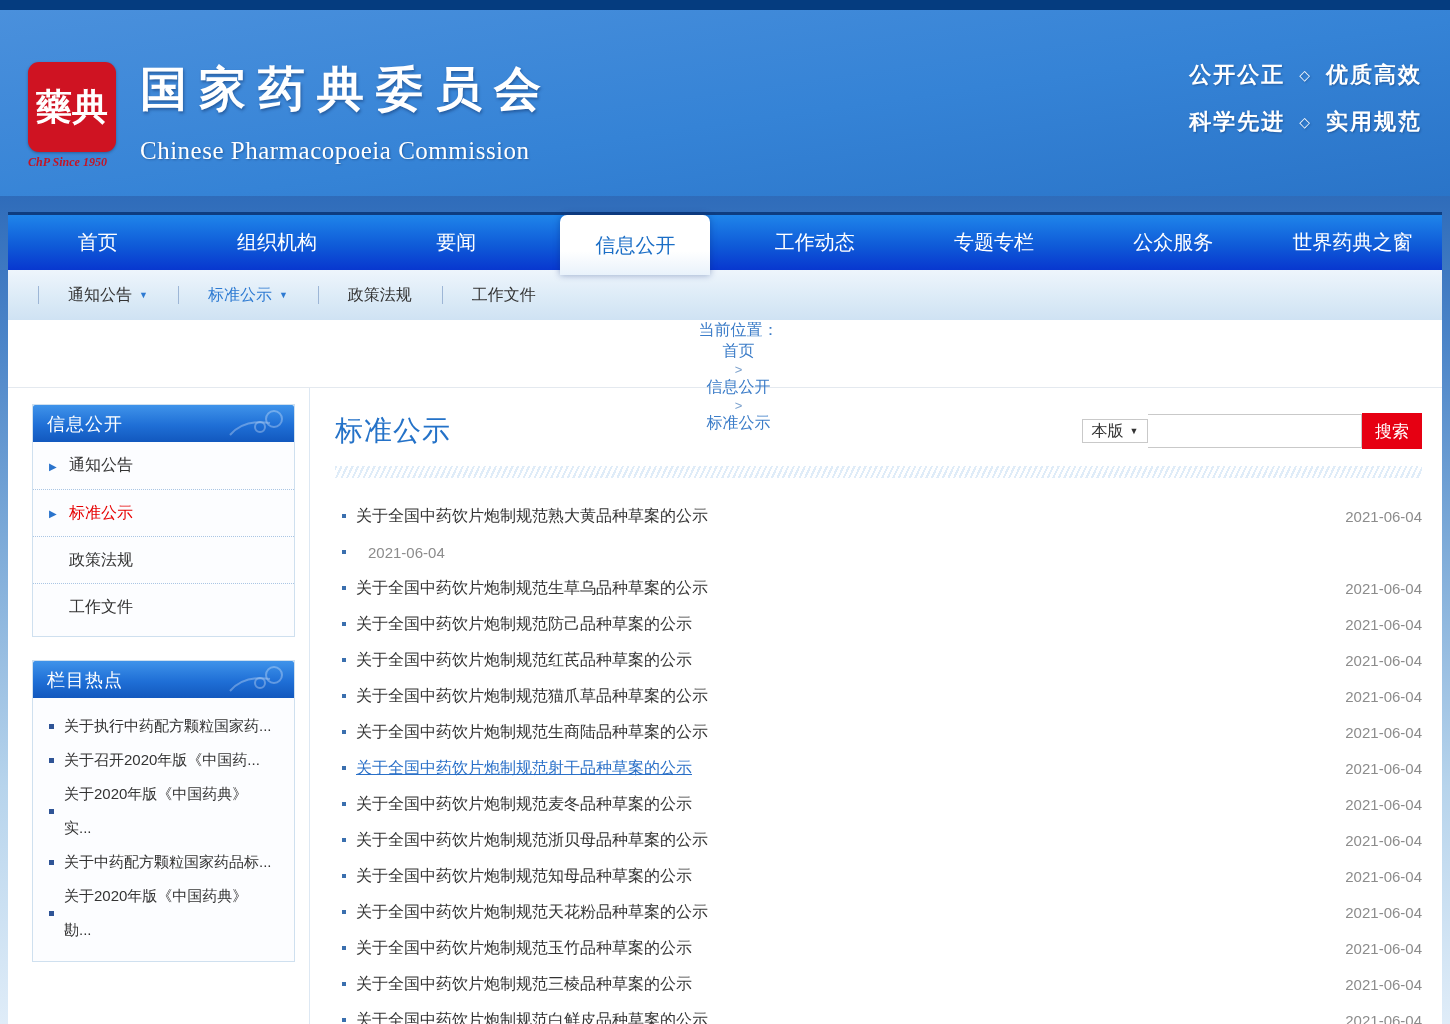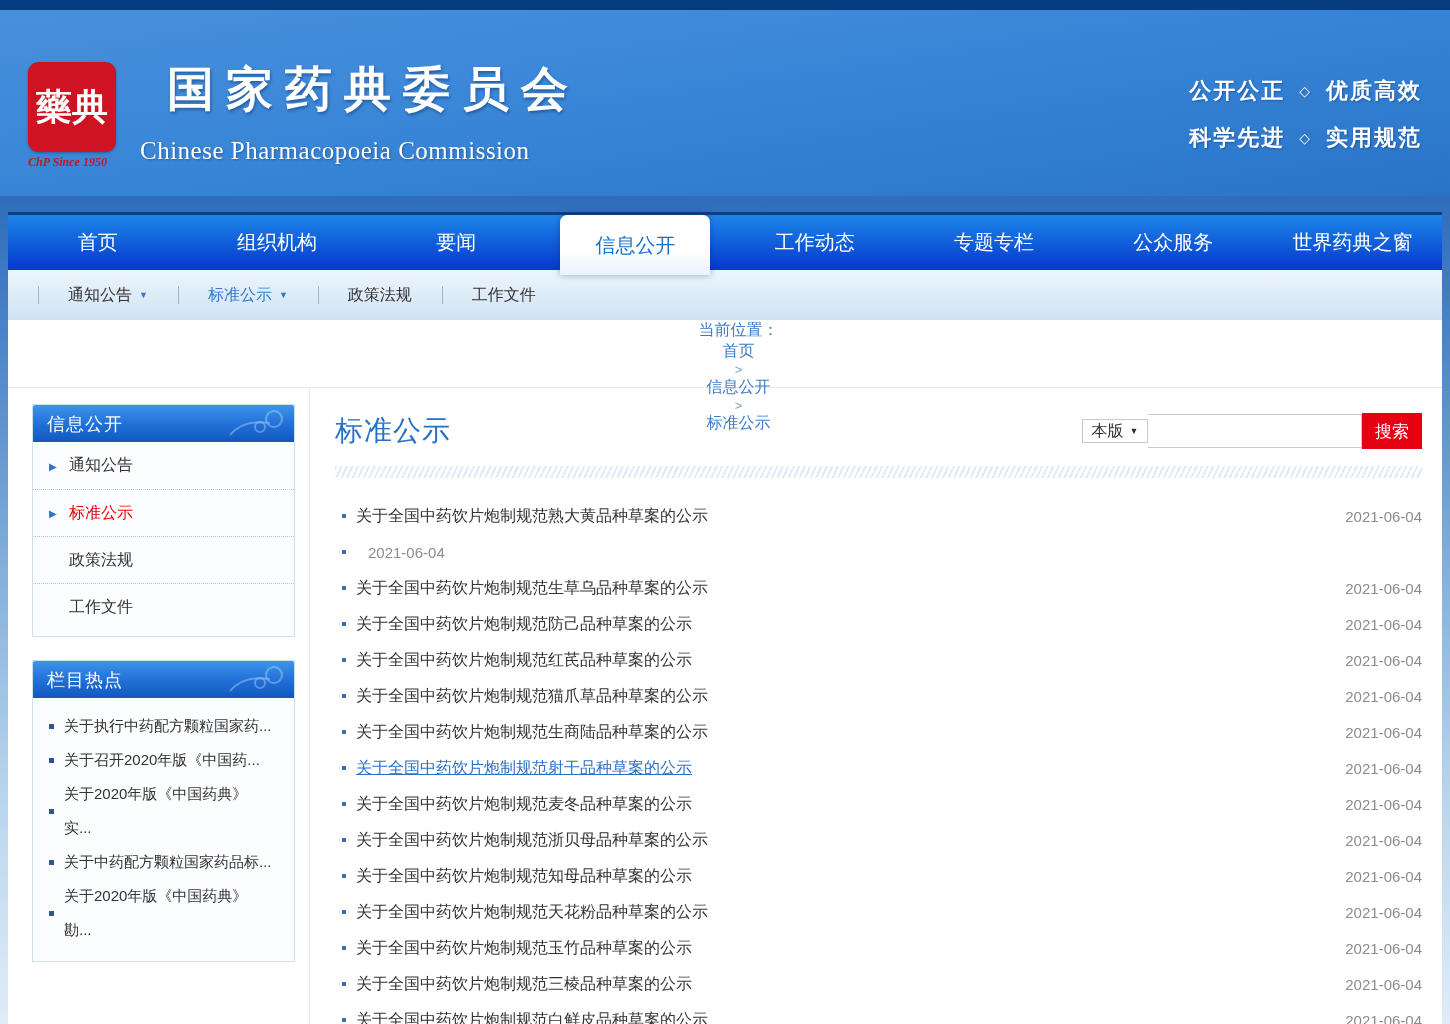--- a/index.html
+++ b/index.html
@@ -13,25 +13,25 @@
   .logo-wrap { position:absolute; left:28px; top:52px; width:88px; }
   .seal { width:88px; height:90px; background:#cf1322; border-radius:11px;
     display:flex; align-items:center; justify-content:center; gap:2px;
     box-shadow:0 1px 3px rgba(0,0,0,.3); }
   .seal span { color:#fff; font-family:"Liberation Serif","DejaVu Serif",serif;
     font-size:36px; font-weight:bold; line-height:1; }
   .seal-tagline { margin-top:3px; color:#c41425; font-size:12px; font-style:italic;
     font-weight:bold; font-family:"Liberation Serif","DejaVu Serif",serif; white-space:nowrap; }
   .brand { position:absolute; left:140px; top:48px; color:#fff; }
   .brand-title { font-size:47px; font-weight:bold; letter-spacing:12px;
-    text-shadow:1px 2px 3px rgba(10,40,90,.45); white-space:nowrap;margin-left:27px; }
+    text-shadow:1px 2px 3px rgba(10,40,90,.45); white-space:nowrap; }
   .brand-sub { margin-top:16px; font-size:25px; letter-spacing:.5px;
     font-family:"Liberation Serif","DejaVu Serif",serif;
     text-shadow:1px 1px 2px rgba(10,40,90,.4); }
-  .slogans { position:absolute; right:28px; top:66px; color:#fff; text-align:right; }
+  .slogans { position:absolute; right:28px; top:50px; color:#fff; text-align:right; }
   .slogan-line { font-size:22px; font-weight:bold; letter-spacing:2px; margin-bottom:17px;
     text-shadow:1px 1px 2px rgba(10,40,90,.4); white-space:nowrap; }
   .slogan-sep { font-size:14px; margin:0 14px; vertical-align:2px; font-weight:normal; }
 
   
   .page { min-height:828px; padding:16px 8px 0 8px;
     background:linear-gradient(180deg,#2f6cba 0%,#4d86c9 18%,#7facd9 42%,#b7d4ec 70%,#e2eef9 100%); }
   .wrapper { background:#fff; min-height:812px; }
 
   

